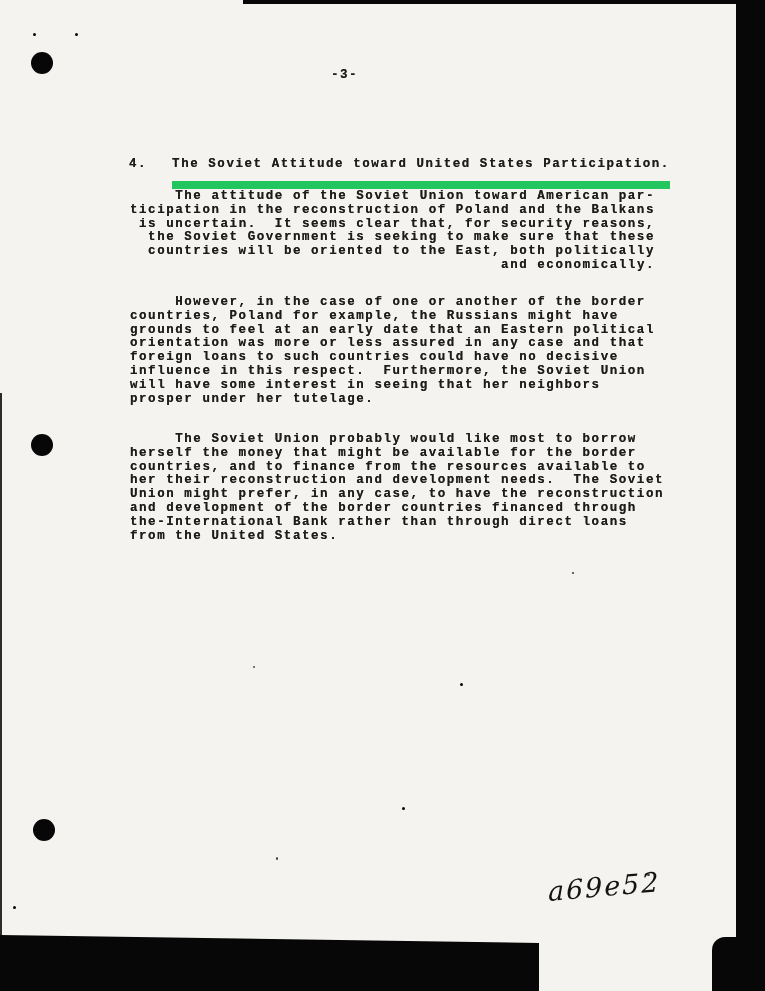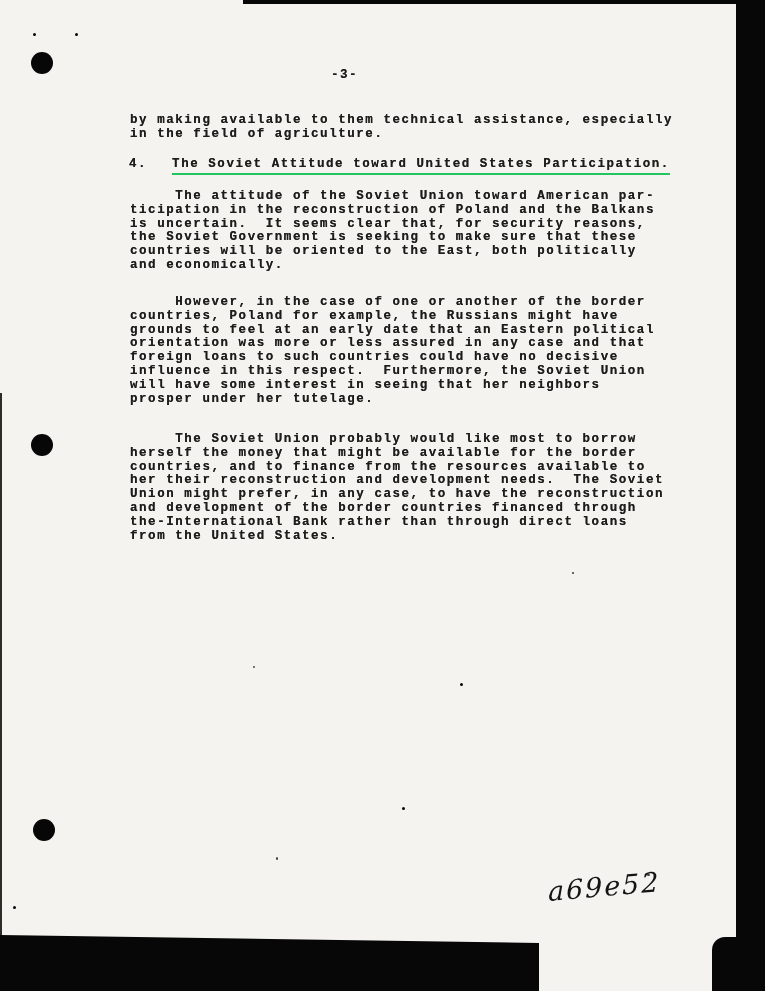--- a/index.html
+++ b/index.html
@@ -22,24 +22,24 @@
     line-height: 13.8px;
     color: #1d1c1a;
     text-shadow: 0 0 0.5px rgba(20,18,15,0.75);
   }
   .page-number { left: 331px; top: 69px; }
   .intro { left: 130px; top: 114px; }
   .heading { left: 129px; top: 158px; }
   .heading .sec-num { display: inline-block; margin-right: 25px; }
   .heading .sec-title {
     display: inline-block;
-    border-bottom: 2px solid #22c55e;
-    padding-bottom: 1px;
+    border-bottom: 8px solid #22c55e;
+    padding-bottom: 9px;
   }
-  .para-1 { left: 130px; top: 190px; }
+  .para-1 { left: 130px; top: 190px; text-align: right; }
   .para-2 { left: 130px; top: 296px; }
   .para-3 { left: 130px; top: 433px; }
   
   .annotation {
     position: absolute;
     left: 548px;
     top: 876px;
     font-family: "DejaVu Serif", serif;
     font-style: italic;
     font-size: 27px;
@@ -67,22 +67,20 @@
   .hole-3 { left: 33px; top: 819px; }
   .speck { border-radius: 50%; }
 </style>
 </head>
 <body>
 
 <div class="scan">
 
   <div class="tw page-number">-3-</div>
 
-  <div class="tw intro">by making available to them technical assistance, especially
-in the field of agriculture.</div>
 
   <div class="tw heading"><span class="sec-num">4.</span><span class="sec-title">The Soviet Attitude toward United States Participation.</span></div>
 
   <div class="tw para-1">     The attitude of the Soviet Union toward American par-
 ticipation in the reconstruction of Poland and the Balkans
 is uncertain.  It seems clear that, for security reasons,
 the Soviet Government is seeking to make sure that these
 countries will be oriented to the East, both politically
 and economically.</div>
 

